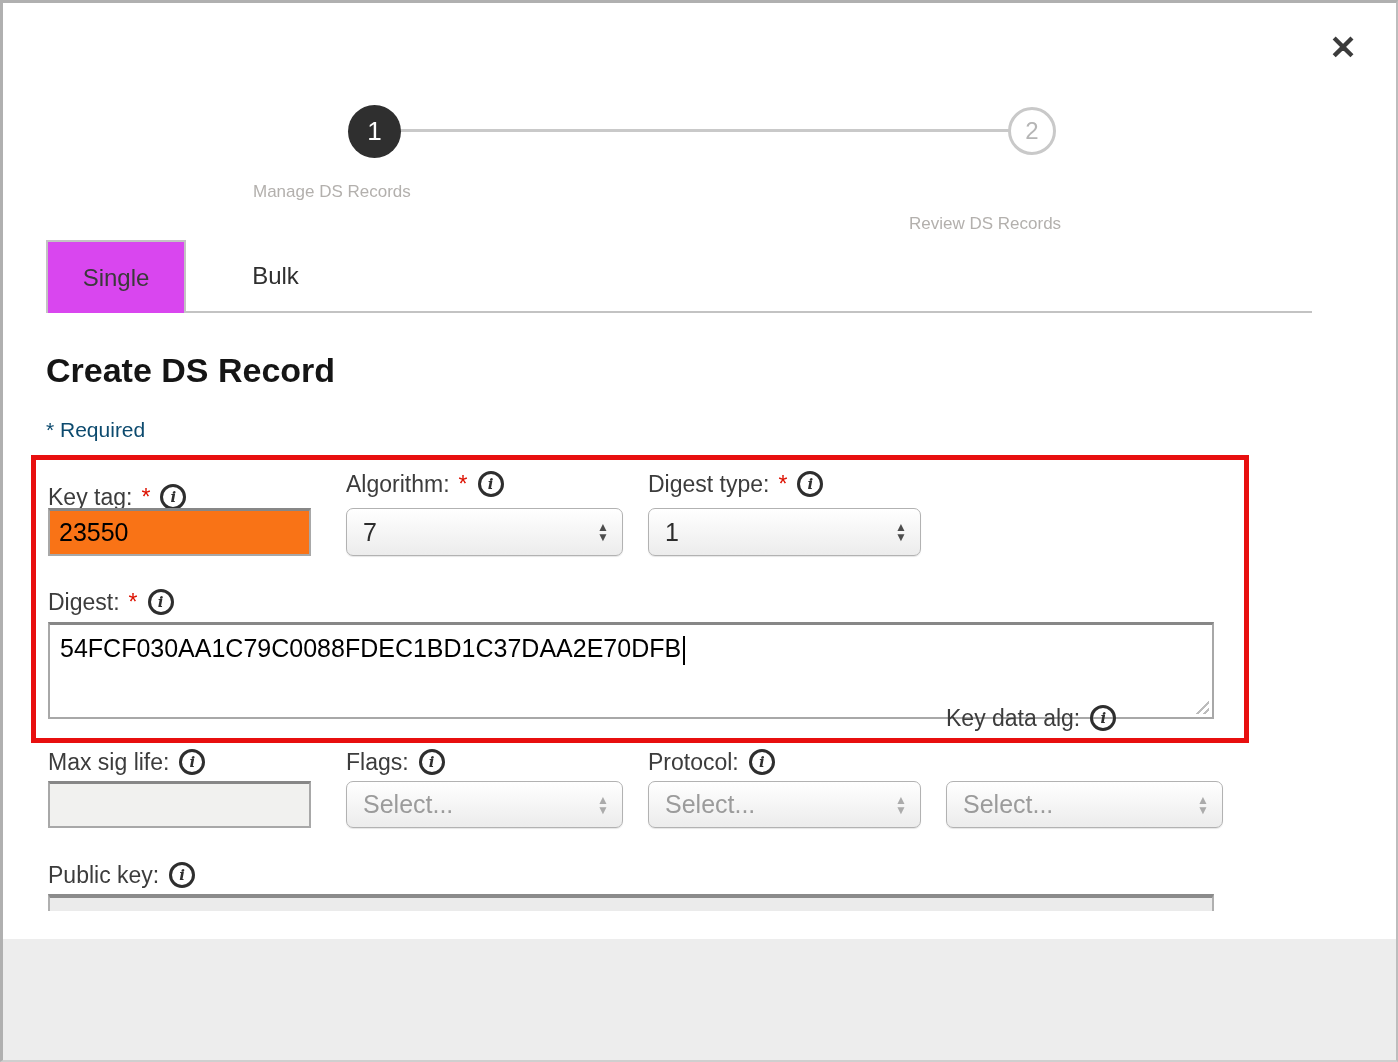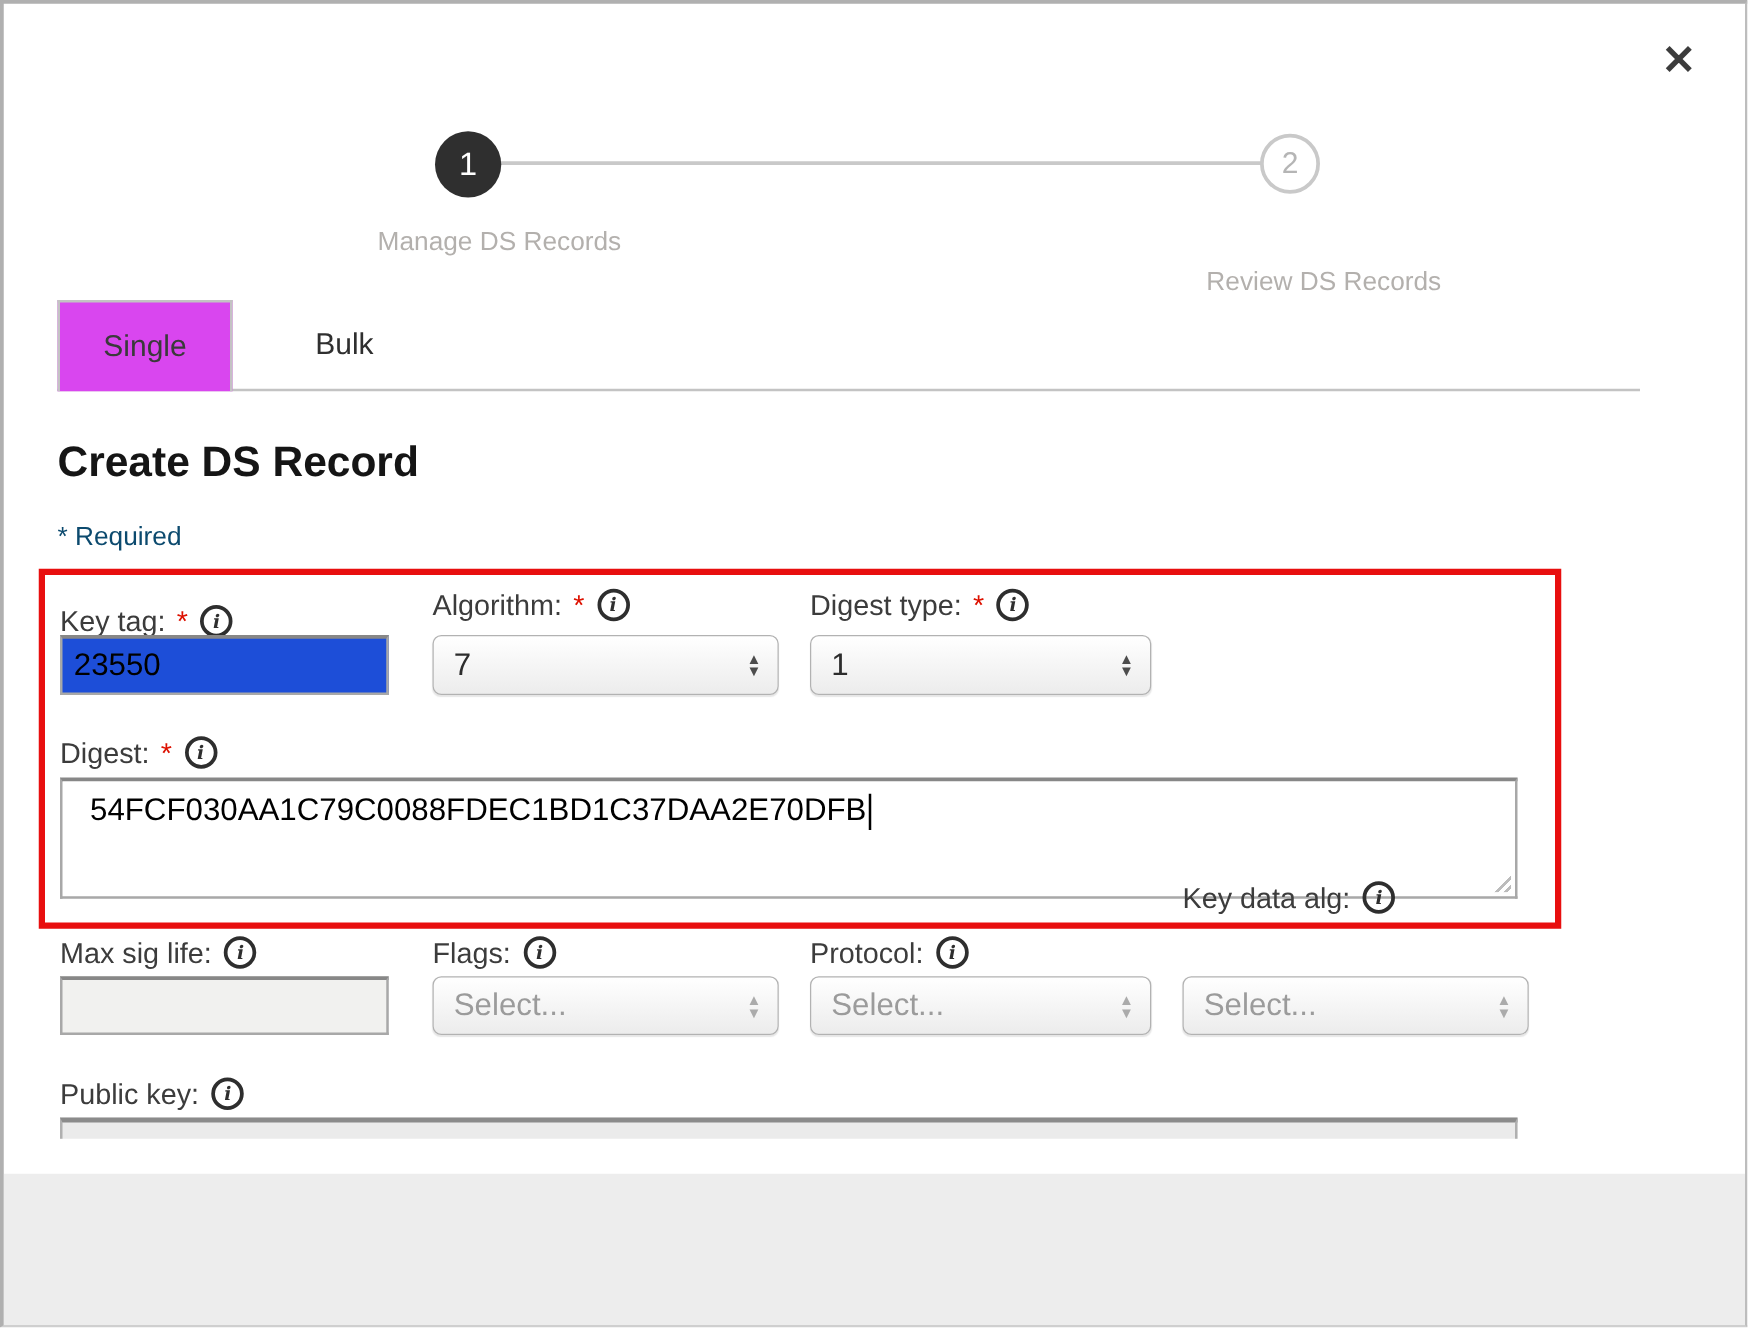--- a/index.html
+++ b/index.html
@@ -20,21 +20,21 @@
     color:#3c3c3c; cursor:pointer; }
 
   
   .step-circle-active { left:345px; top:102px; width:53px; height:53px;
     border-radius:50%; background:#2f2f2f; color:#fff; font-size:26px;
     display:flex; align-items:center; justify-content:center; z-index:2; }
   .step-line { left:397px; top:126px; width:610px; height:3px; background:#c9c9c9; }
   .step-circle-inactive { left:1005px; top:104px; width:48px; height:48px;
     border:3px solid #c9c9c9; border-radius:50%; background:#fff; color:#b5b5b5;
     font-size:24px; display:flex; align-items:center; justify-content:center; z-index:2; }
-  .step-label { top:179px; width:244px; text-align:right; font-size:21px; color:#b3b0ad; }
+  .step-label { top:179px; width:244px; text-align:left; font-size:17px; color:#b3b0ad; }
   .step-label-1 { left:250px; }
   .step-label-2 { left:906px;margin-top:32px; }
 
   
   .tab-line { left:43px; top:308px; width:1266px; height:2px; background:#c3c3c3; }
   .tab-active { left:43px; top:237px; width:140px; height:73px; background:#d946ef;
     border:2px solid #c3c3c3; border-bottom:none; display:flex; align-items:center;
     justify-content:center; font-size:24px; color:#3a3a3a; z-index:2; cursor:default; }
   .tab-inactive { left:183px; top:237px; width:142px; height:71px; display:flex;
     align-items:center; justify-content:center; font-size:24px; color:#2f2f2f; cursor:pointer;padding-left:37px; }
@@ -49,39 +49,39 @@
   
   .field-label { display:flex; align-items:center; font-size:23px; color:#3c3c3c; height:30px; white-space:nowrap; }
   .req-star { color:#dd1100; margin-left:9px; font-size:23px; }
   .info-icon { margin-left:10px; width:26px; height:26px; border:3px solid #2e2e2e;
     border-radius:50%; display:inline-flex; align-items:center; justify-content:center;
     font-family:"DejaVu Serif", serif; font-style:italic; font-weight:700;
     font-size:15px; color:#2e2e2e; flex:0 0 auto; }
 
   
   .text-inset { border:2px solid #a8a8a8; border-top:3px solid #878787;
-    background:#1d4ed8; font-family:"Liberation Sans", sans-serif; font-size:25px;
+    background:#f97316; font-family:"Liberation Sans", sans-serif; font-size:25px;
     color:#000; padding:0 9px; outline:none; }
   .input-disabled { background:#f1f1ef; }
 
   
   .select { height:48px; border:1px solid #b2b2b2; border-radius:7px;
     background:linear-gradient(#ffffff,#ececec); box-shadow:0 1px 1px rgba(0,0,0,0.10);
     display:flex; align-items:center; padding:0 16px; font-size:25px; color:#2d2d2d;
     cursor:pointer; }
   .select .arrows { position:absolute; right:13px; top:50%; transform:translateY(-50%);
     display:flex; flex-direction:column; align-items:center; font-size:12px;
     line-height:10px; color:#4d4d4d; }
   .select.is-placeholder { color:#9b9b9b; }
   .select.is-placeholder .arrows { color:#ababab; }
 
   
   .digest-box { left:45px; top:619px; width:1166px; height:97px;
     border:2px solid #a8a8a8; border-top:3px solid #878787; background:#fff;
-    font-size:25px; color:#000; padding:9px 22px; overflow:hidden; cursor:text; }
+    font-size:25px; color:#000; padding:9px 10px; overflow:hidden; cursor:text; }
   .caret { display:inline-block; width:2px; height:29px; background:#000;
     vertical-align:middle; margin-left:2px; }
   .resize-handle { position:absolute; right:3px; bottom:3px; width:16px; height:16px;
     background:repeating-linear-gradient(135deg, transparent 0 3px, #bcbcbc 3px 5px);
     clip-path:polygon(100% 0, 100% 100%, 0 100%); }
 
   
   .pubkey-box { left:45px; top:891px; width:1166px; height:17px;
     border-top:4px solid #8b8b8b; border-left:2px solid #b0b0b0;
     border-right:2px solid #b0b0b0; background:#ebebeb; cursor:text; }

